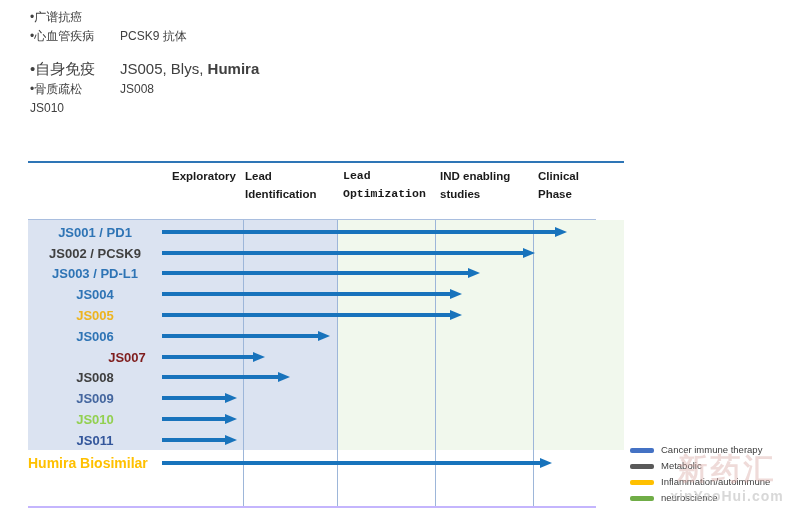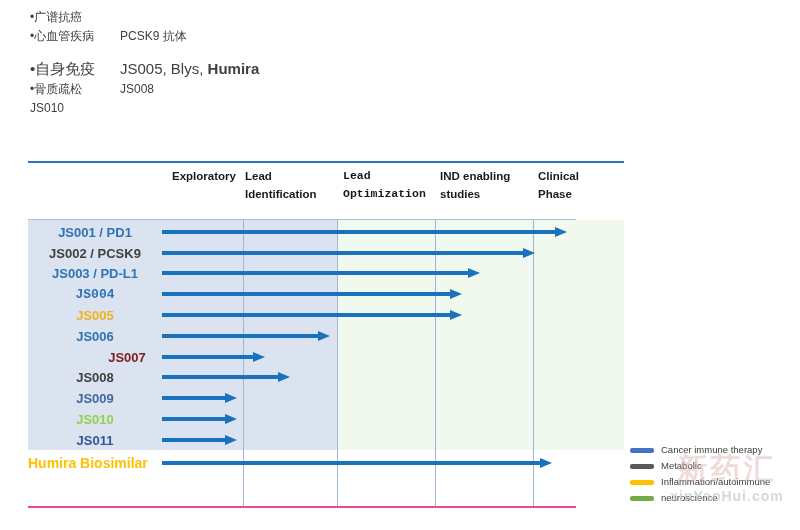--- a/index.html
+++ b/index.html
@@ -16,21 +16,21 @@
   .intro-item.large .intro-cat{width:90px;}
   .intro-val .b{font-weight:bold;}
   
   .chart{position:absolute;left:28px;top:156px;width:596px;height:352px;}
   .chart-topline{position:absolute;left:0;top:5px;width:596px;height:2px;background:#2E75B6;}
   .stage-header{position:absolute;left:0;top:11px;height:46px;width:596px;}
   .stage-label{position:absolute;font-size:11.5px;font-weight:bold;color:#1a1a1a;line-height:18px;}
   .stage-label.break{word-break:break-all;}
   .chart-body{
     position:absolute;left:0;top:63px;width:548px;height:286px;
-    border-top:1px solid #A9BEDF;border-bottom:2px solid #ec4899;
+    border-top:1px solid #A9BEDF;border-bottom:2px solid #c4b5fd;padding-left:20px;
   }
   .bg-blue{position:absolute;left:0;top:0;width:309px;height:230px;background:#DBE3F1;}
   .bg-green{position:absolute;left:309px;top:0;width:287px;height:230px;background:#F1F8ED;}
   .vline{position:absolute;top:0;bottom:0;width:1px;background:#9DB6D9;}
   .prow{position:absolute;left:0;width:596px;}
   .prow-label{position:absolute;left:0;top:50%;transform:translateY(-50%);
     width:134px;text-align:center;font-size:13px;font-weight:bold;white-space:nowrap;}
   .prow.bottom .prow-label{text-align:left;width:150px;font-size:14px;}
   .arrow-line{position:absolute;height:4px;top:50%;transform:translateY(-50%);background:#1873BC;}
   .arrow-head{position:absolute;top:50%;transform:translateY(-50%);width:0;height:0;
@@ -94,21 +94,21 @@
         <span class="prow-label" style="color: rgb(64, 64, 64);">JS002 / PCSK9</span>
         <div class="arrow-line" style="left: 134px; width: 361px;"></div>
         <div class="arrow-head" style="left: 495px;"></div>
       </div>
       <div class="prow" style="top: 43.1px; height: 20.8px;">
         <span class="prow-label" style="color: rgb(46, 116, 181);">JS003 / PD-L1</span>
         <div class="arrow-line" style="left: 134px; width: 306px;"></div>
         <div class="arrow-head" style="left: 440px;"></div>
       </div>
       <div class="prow" style="top: 63.9px; height: 20.8px;">
-        <span class="prow-label" style="color: rgb(46, 116, 181); font-family: Liberation Mono, monospace;">JS004</span>
+        <span class="prow-label" style="color: rgb(46, 116, 181);">JS004</span>
         <div class="arrow-line" style="left: 134px; width: 288px;"></div>
         <div class="arrow-head" style="left: 422px;"></div>
       </div>
       <div class="prow" style="top: 84.7px; height: 20.8px;">
         <span class="prow-label" style="color: rgb(237, 180, 31);">JS005</span>
         <div class="arrow-line" style="left: 134px; width: 288px;"></div>
         <div class="arrow-head" style="left: 422px;"></div>
       </div>
       <div class="prow" style="top: 105.5px; height: 20.8px;">
         <span class="prow-label" style="color: rgb(46, 116, 181);">JS006</span>

